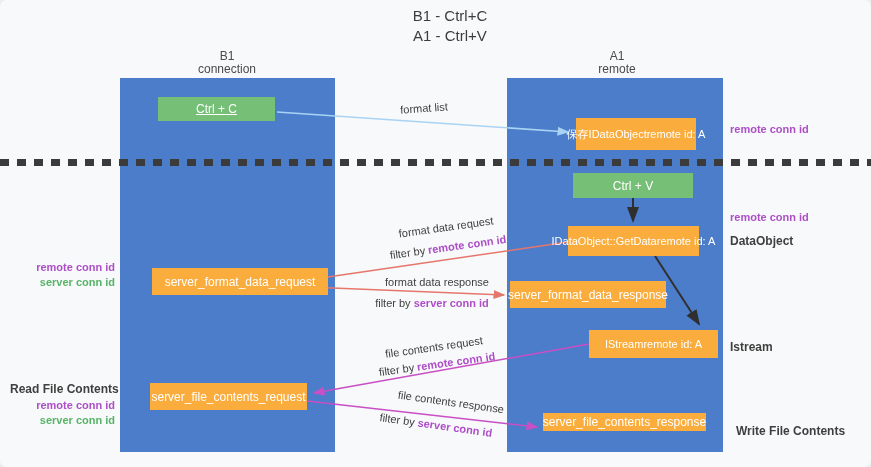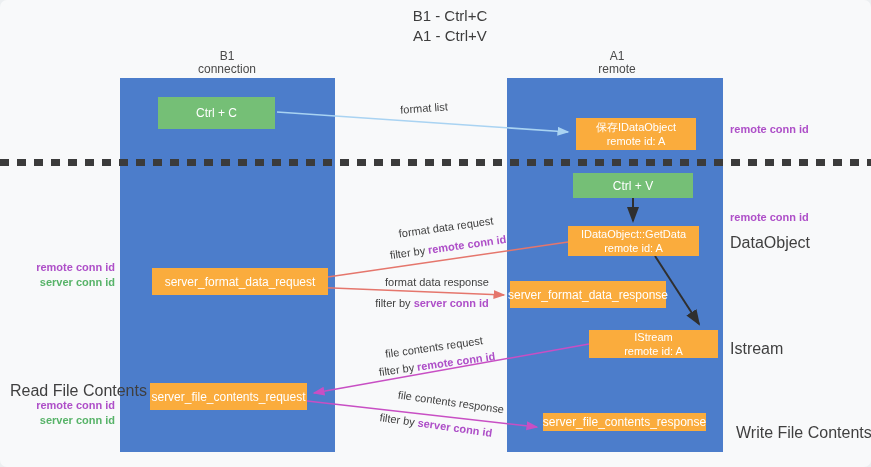--- a/index.html
+++ b/index.html
@@ -8,30 +8,30 @@
   .abs{position:absolute;}
   .title{left:310px;top:6px;width:280px;text-align:center;font-size:15px;line-height:20px;color:#3d3d3d;}
   .lane-header{top:50px;width:160px;text-align:center;font-size:12px;line-height:13px;color:#4a4a4a;}
   .lane{top:78px;height:374px;background:#4C7DCB;}
   .divider{left:0;top:159px;width:871px;height:7px;
     background:repeating-linear-gradient(90deg,#3b3b3b 0 9px,transparent 9px 17px);}
   .box{color:#ffffff;text-align:center;white-space:nowrap;}
   .box.green{background:#75BF76;}
   .box.orange{background:#FAAC3D;}
   .box.one-line{font-size:12px;display:flex;align-items:center;justify-content:center;}
-  .box.two-line{font-size:11px;line-height:14px;display:flex;flex-direction:column;align-items:center;justify-content:center;}
+  .box.two-line{font-size:11px;line-height:14px;display:flex;flex-direction:row;align-items:center;justify-content:center;}
   .lbl{font-size:11px;color:#3f3f3f;white-space:nowrap;}
   .lbl.center{transform:translate(-50%,-50%);}
   .lbl.r4{transform:translate(-50%,-50%) rotate(-4deg);}
   .lbl.r8n{transform:translate(-50%,-50%) rotate(-8deg);}
   .lbl.r8p{transform:translate(-50%,-50%) rotate(8deg);}
   .purple{color:#AE4FC8;font-weight:bold;}
   .greenlbl{color:#57B368;font-weight:bold;}
   .side{font-size:11px;white-space:nowrap;}
-  .side.dark{color:#3f3f3f;font-size:16px;}
+  .side.dark{color:#3f3f3f;font-size:12px;font-weight:bold;}
   .leftcol{left:10px;width:105px;text-align:right;}
   svg.overlay{position:absolute;left:0;top:0;pointer-events:none;}
   .prefix{margin-right:3px;}
 </style>
 </head>
 <body>
 
 <div class="canvas">
 
   <div class="abs title">
@@ -70,21 +70,21 @@
     </defs>
     <line x1="277" y1="112" x2="568" y2="132" stroke="#A9D3F2" stroke-width="1.5" marker-end="url(#m-blue)"></line>
     <line x1="633" y1="198" x2="633" y2="221" stroke="#2F2F2F" stroke-width="2" marker-end="url(#m-black)"></line>
     <line x1="655" y1="256" x2="699" y2="324" stroke="#2F2F2F" stroke-width="2" marker-end="url(#m-black)"></line>
     <line x1="568" y1="242" x2="314" y2="279" stroke="#E5766C" stroke-width="1.5" marker-end="url(#m-salmon)"></line>
     <line x1="308" y1="287" x2="504" y2="295" stroke="#E5766C" stroke-width="1.5" marker-end="url(#m-salmon)"></line>
     <line x1="589" y1="344" x2="314" y2="393" stroke="#C84FC4" stroke-width="1.5" marker-end="url(#m-magenta)"></line>
     <line x1="307" y1="401" x2="537" y2="427" stroke="#C84FC4" stroke-width="1.5" marker-end="url(#m-magenta)"></line>
   </svg>
 
-  <div class="abs box green one-line" style="left:158px;top:97px;width:117px;height:32px;">
+  <div class="abs box green one-line" style="left:158px;top:97px;width:117px;height:24px;text-decoration:underline;">
     <span>Ctrl + C</span>
   </div>
 
   <div class="abs box orange two-line" style="left:576px;top:118px;width:120px;height:32px;">
     <span>保存IDataObject</span>
     <span>remote id: A</span>
   </div>
 
   <div class="abs box green one-line" style="left:573px;top:173px;width:120px;height:25px;">
     <span>Ctrl + V</span>

